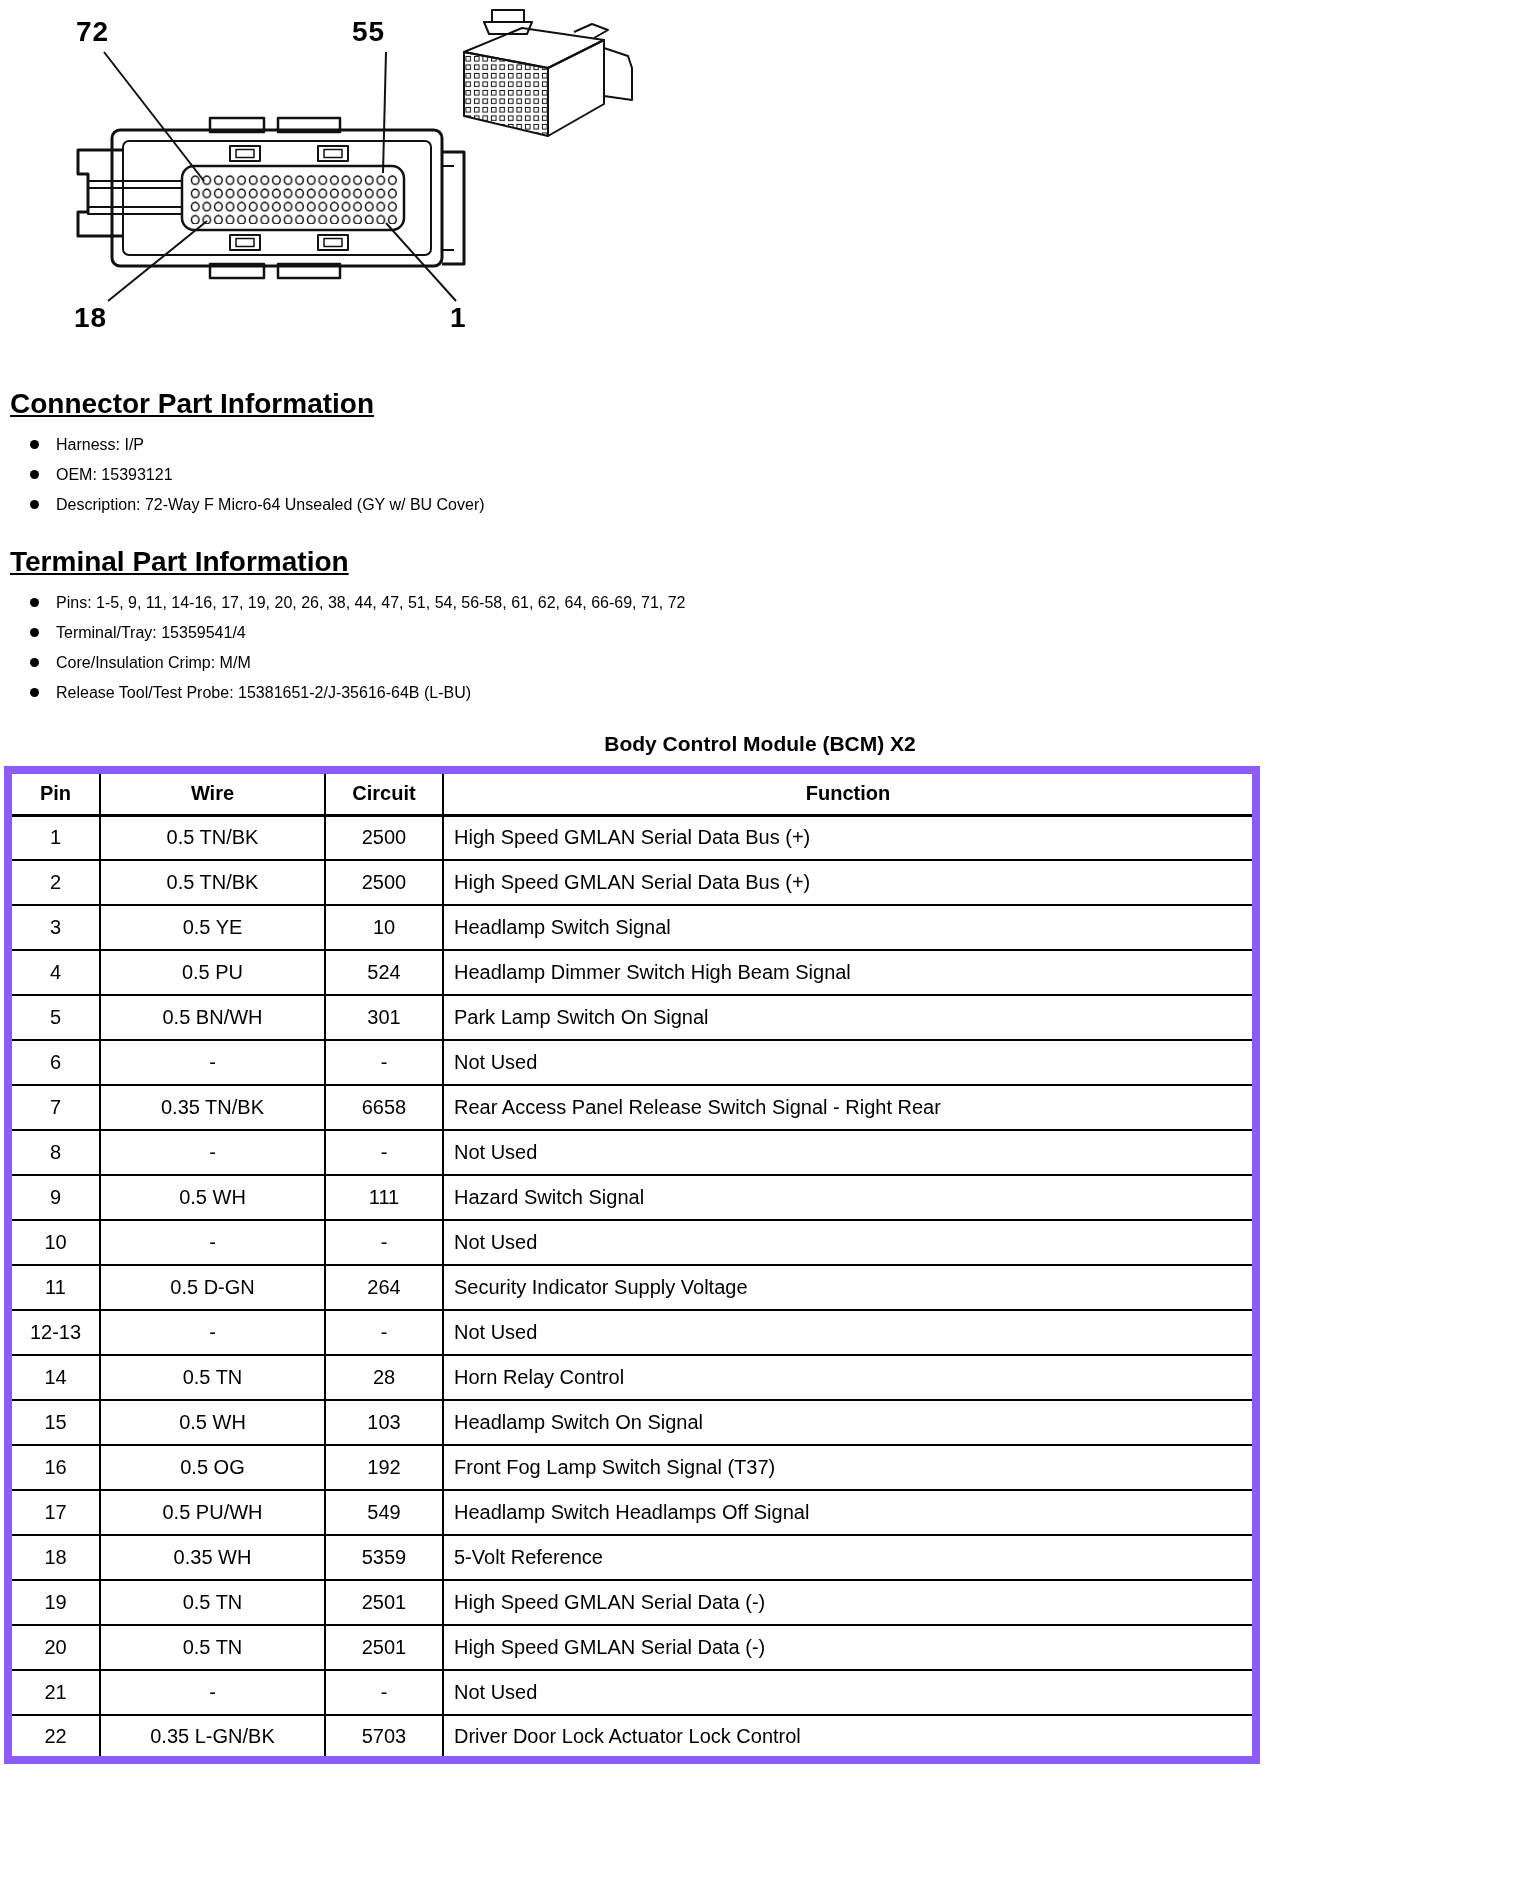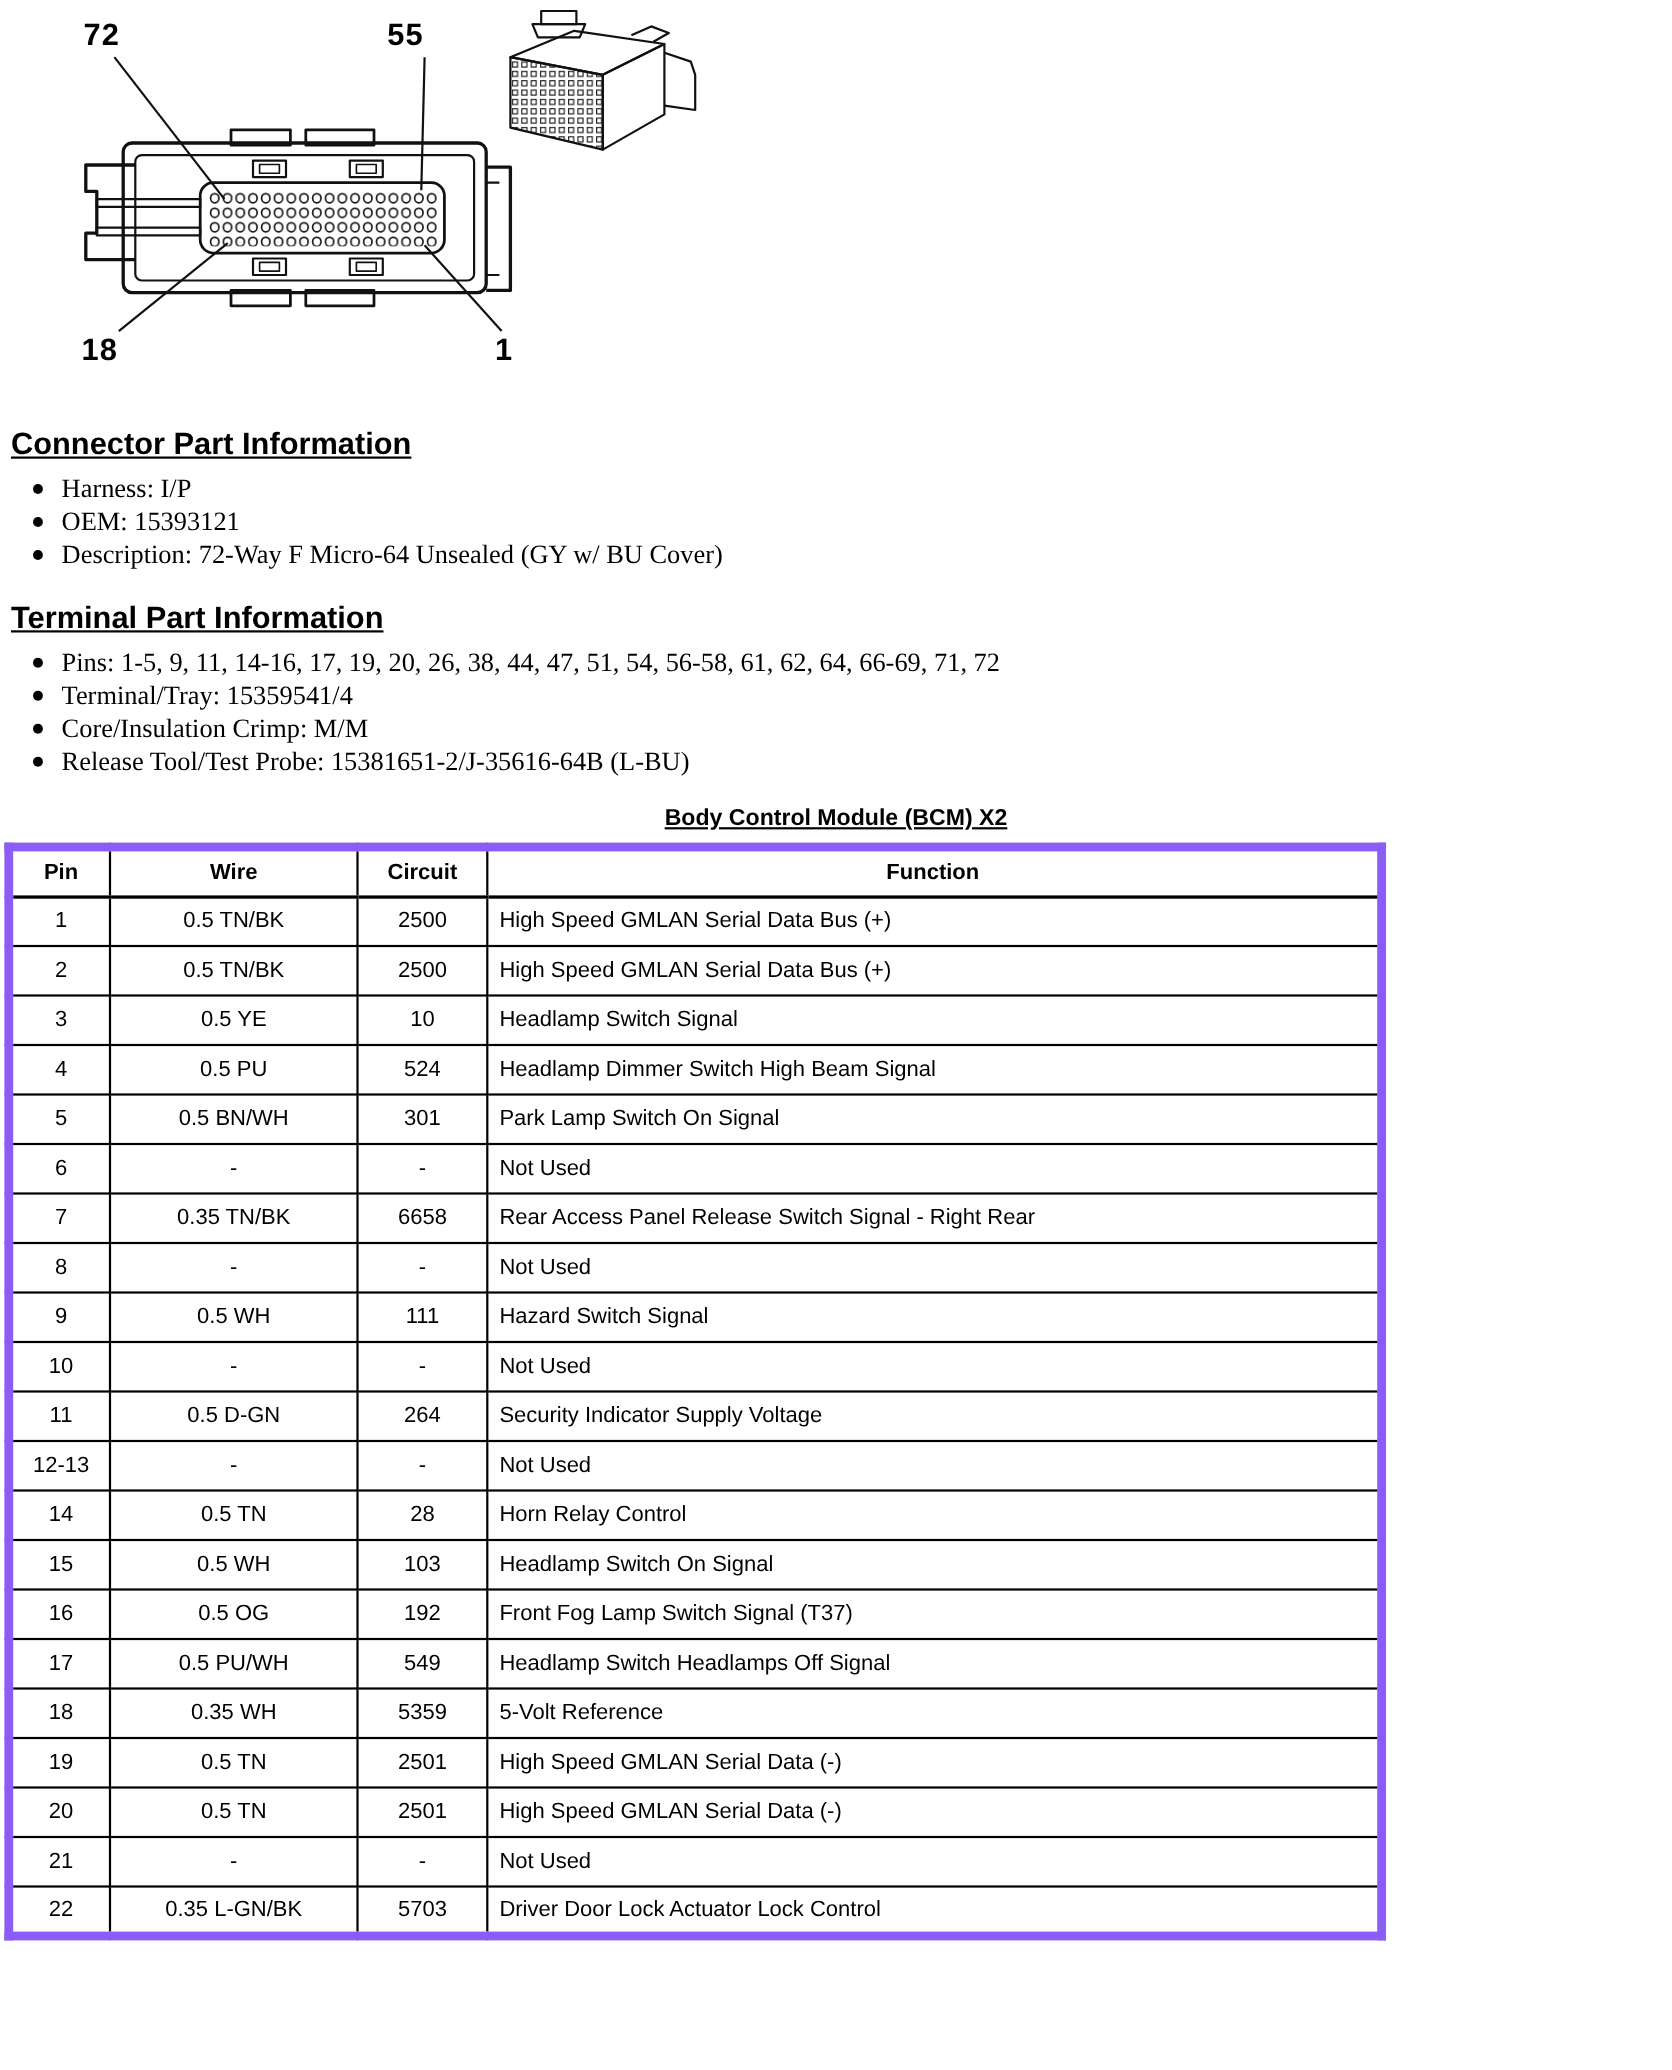--- a/index.html
+++ b/index.html
@@ -16,28 +16,28 @@
   .diag-svg { position: absolute; left: 0; top: 0; }
   .callout { position: absolute; font-size: 28px; font-weight: 700; letter-spacing: 1px; }
   .co-72 { left: 52px;  top: 16px; }
   .co-55 { left: 328px; top: 16px; }
   .co-18 { left: 50px;  top: 302px; }
   .co-1  { left: 426px; top: 302px; }
 
   
   h2.sec { font-size: 28px; font-weight: 700; margin: 26px 0 6px 10px; text-decoration: underline; }
   ul.bullets { list-style: none; margin: 10px 0 6px 0; padding: 0 0 0 30px; }
-  ul.bullets li { position: relative; font-size: 24px; line-height: 30px; padding-left: 26px; font-family: Liberation Serif, serif; }
+  ul.bullets li { position: relative; font-size: 16px; line-height: 30px; padding-left: 26px; }
   ul.bullets li::before {
     content: ""; position: absolute; left: 0; top: 10px;
     width: 9px; height: 9px; border-radius: 50%; background: #000;
   }
 
   
-  .table-title { text-align: center; font-size: 21px; font-weight: 700; margin: 24px 0 10px 0; text-decoration: underline; }
+  .table-title { text-align: center; font-size: 21px; font-weight: 700; margin: 24px 0 10px 0; }
   table.pinout {
     border-collapse: collapse; width: 1256px; margin-left: 4px;
     border: 8px solid #8b5cf6; table-layout: fixed;
   }
   .pinout th, .pinout td {
     border: 2px solid #000; font-size: 20px; height: 45px;
     padding: 0 10px; vertical-align: middle; overflow: hidden; white-space: nowrap;
   }
   .pinout th { font-weight: 700; text-align: center; border-bottom-width: 3px; }
   td.c-pin, td.c-wire, td.c-circuit { text-align: center; }

